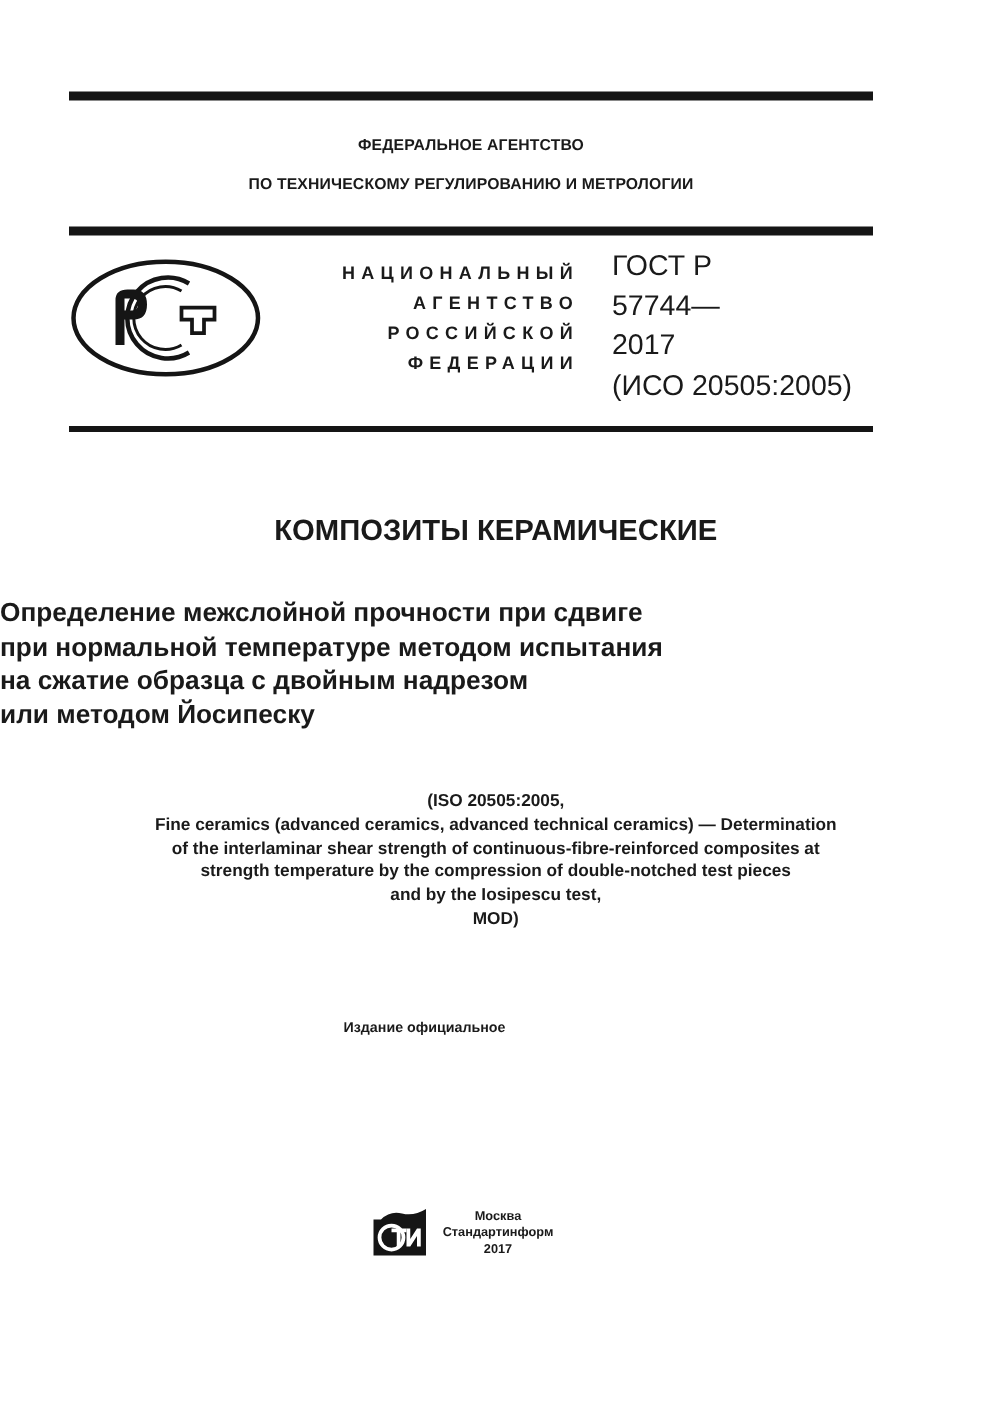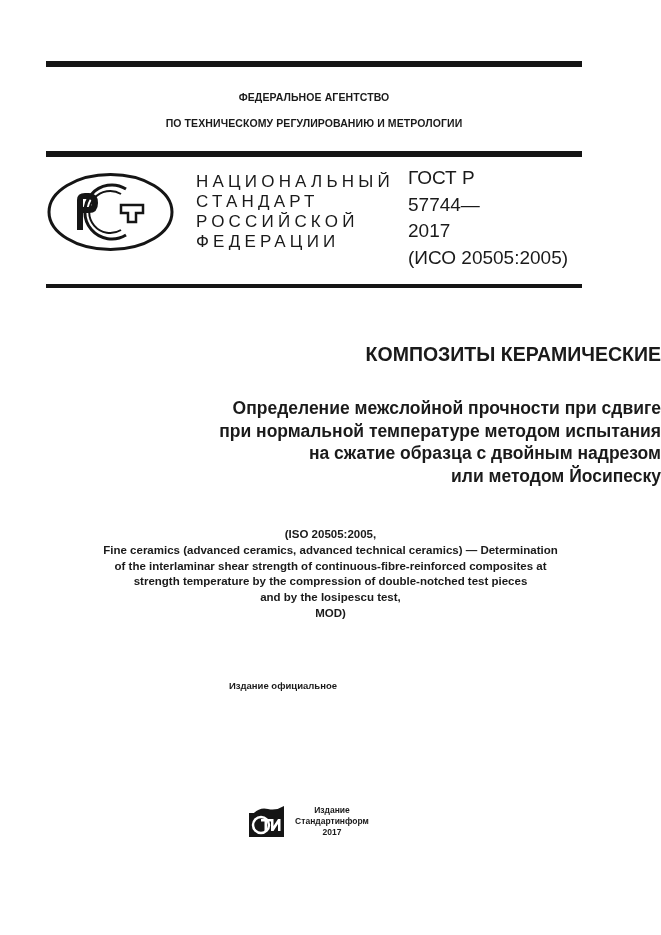--- a/index.html
+++ b/index.html
@@ -11,28 +11,28 @@
   .rule.r1 { top: 61px; height: 6px; }
   .rule.r2 { top: 151px; height: 6px; }
   .rule.r3 { top: 284px; height: 4px; }
 
   .agency { position: absolute; left: 46px; width: 536px; text-align: center; font-weight: bold; font-size: 10.5px; letter-spacing: 0.1px; }
   .agency.l1 { top: 91px; }
   .agency.l2 { top: 117px; }
 
   .logo { position: absolute; left: 47px; top: 172px; width: 127px; height: 80px; }
 
-  .national { position: absolute; left: 196px; top: 172px; width: 190px; text-align: left; font-weight: normal; font-size: 17px; letter-spacing: 4.2px; line-height: 20px; }
+  .national { position: absolute; left: 196px; top: 172px; width: 190px; text-align: right; font-weight: bold; font-size: 12px; letter-spacing: 4.2px; line-height: 20px; }
   .national div { white-space: nowrap; }
 
   .gost { position: absolute; left: 408px; top: 165px; font-weight: normal; font-size: 19px; line-height: 26.5px; white-space: nowrap; }
 
-  .main-title { position: absolute; left: 0; width: 661px; top: 343px; text-align: right; font-weight: bold; font-size: 19.5px; }
+  .main-title { position: absolute; left: 0; width: 661px; top: 343px; text-align: center; font-weight: bold; font-size: 19.5px; }
 
-  .subtitle { position: absolute; left: 0; width: 661px; top: 397px; text-align: right; font-weight: bold; font-size: 17.5px; line-height: 22.5px; }
+  .subtitle { position: absolute; left: 0; width: 661px; top: 397px; text-align: left; font-weight: bold; font-size: 17.5px; line-height: 22.5px; }
   .subtitle div { white-space: nowrap; }
 
   .iso { position: absolute; left: 0; width: 661px; top: 527px; text-align: center; font-weight: bold; font-size: 11.5px; line-height: 15.8px; }
   .iso div { white-space: nowrap; }
 
   .edition { position: absolute; left: 0; width: 566px; top: 680px; text-align: center; font-weight: bold; font-size: 9.5px; }
 
   .pub-logo { position: absolute; left: 248px; top: 805px; width: 38px; height: 33px; }
   .publisher { position: absolute; left: 292px; top: 805px; width: 80px; text-align: center; font-weight: bold; font-size: 8.5px; line-height: 11px; }
 </style>
@@ -47,21 +47,21 @@
 <svg class="logo" viewBox="0 0 127 80">
   <ellipse cx="63.5" cy="40" rx="61.5" ry="37.5" fill="none" stroke="#151515" stroke-width="3"></ellipse>
   <path d="M79 17 A 27 27 0 1 0 79 63" fill="none" stroke="#151515" stroke-width="3"></path>
   <path d="M74 22 A 21 21 0 1 0 74 58" fill="none" stroke="#151515" stroke-width="2"></path>
   <path d="M30 58 L30 28 Q30 21 38 21 L42 21 Q51 21 51 31 Q51 41 42 41 L36 41 L36 58 Z M36 27 L36 35 L41 35 Q45 35 45 31 Q45 27 41 27 Z" fill="#151515"></path>
   <path d="M74 33 L96 33 L96 41 L89 41 L89 50 L81 50 L81 41 L74 41 Z" fill="none" stroke="#151515" stroke-width="2.5"></path>
 </svg>
 
 <div class="national">
   <div>НАЦИОНАЛЬНЫЙ</div>
-  <div>СТАНДАРТ</div>
+  <div>АГЕНТСТВО</div>
   <div>РОССИЙСКОЙ</div>
   <div>ФЕДЕРАЦИИ</div>
 </div>
 
 <div class="gost">
   <div>ГОСТ Р</div>
   <div>57744—</div>
   <div>2017</div>
   <div>(ИСО 20505:2005)</div>
 </div>
@@ -90,16 +90,16 @@
 
 <svg class="pub-logo" viewBox="0 0 38 33">
   <path d="M1 8 L1 32 L36 32 L36 1 Q28 6 20 4 Q12 2 6 8 Z" fill="#151515"></path>
   <circle cx="13" cy="20" r="8" fill="none" stroke="#ffffff" stroke-width="2.5"></circle>
   <rect x="13" y="14" width="10" height="2.5" fill="#ffffff"></rect>
   <rect x="16.5" y="14" width="2.5" height="12" fill="#ffffff"></rect>
   <path d="M23 26 L23 14 L25.5 14 L25.5 21 L30 14 L32.5 14 L32.5 26 L30 26 L30 19 L25.5 26 Z" fill="#ffffff"></path>
 </svg>
 
 <div class="publisher">
-  <div>Издание</div>
+  <div>Москва</div>
   <div>Стандартинформ</div>
   <div>2017</div>
 </div>
 
 </body></html>

